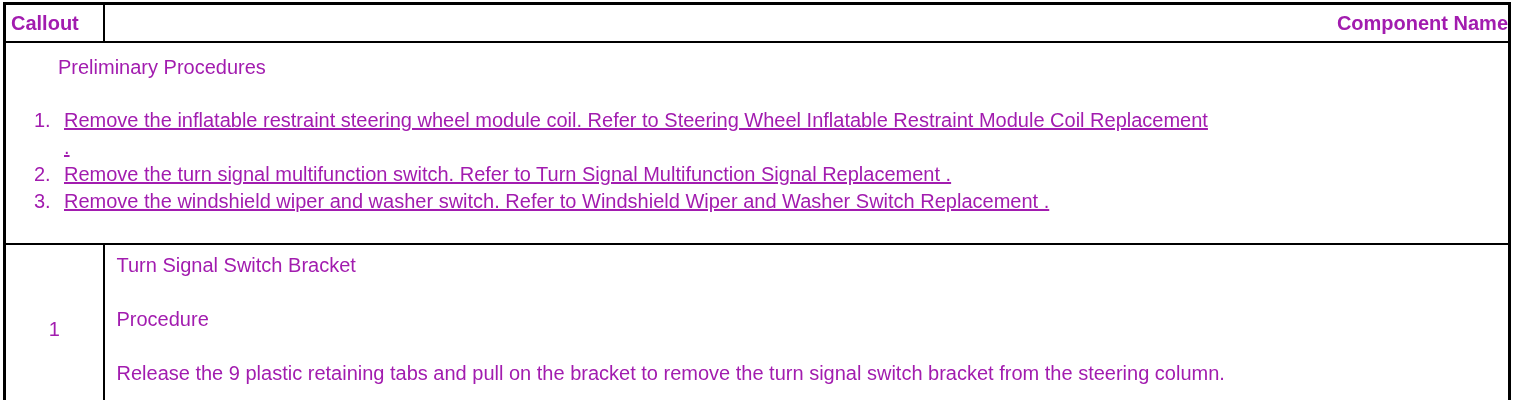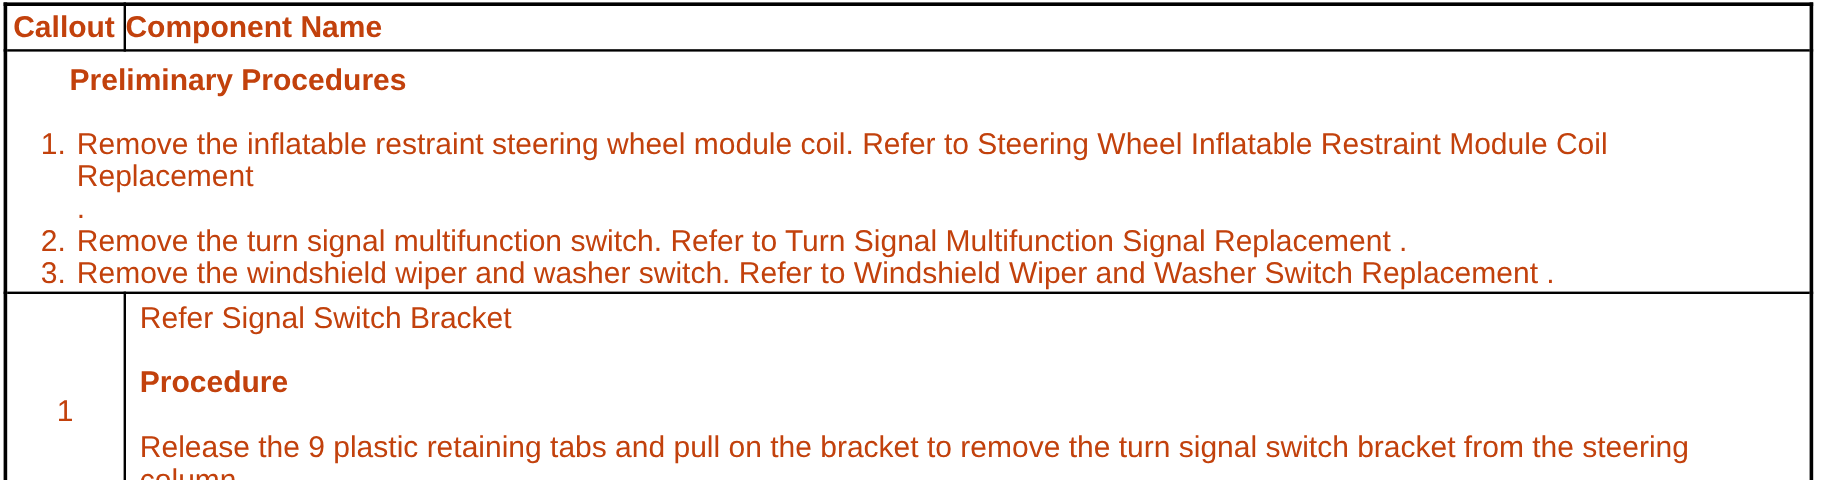--- a/index.html
+++ b/index.html
@@ -17,81 +17,82 @@
   .doc-table {
     border-collapse: collapse;
     table-layout: fixed;
     width: 1508px;
     margin: 2px 0 0 3px;
     border: 3px solid #000000;
     background: #ffffff;
   }
   .doc-table td, .doc-table th {
     border: 2px solid #000000;
-    font-size: 25px;
-    color: #c2410c;
+    font-size: 20px;
+    color: #a21caf;
   }
   .col-callout { width: 99px; }
 
   
   .header-row th {
     height: 36px;
     font-weight: bold;
     vertical-align: middle;
     padding: 0;
   }
   .callout-header {
     text-align: left;
     padding-left: 5px !important;
   }
   .name-header {
-    text-align: left;
+    text-align: right;
   }
 
   
   .prelim-cell {
     vertical-align: top;
     height: 189px;
     padding: 11px 18px 0 0;
   }
   .prelim-title {
-    font-weight: bold;
+    font-weight: normal;
     margin: 0 0 26px 52px;
     line-height: 27px;
   }
   .steps { margin: 0; }
   .step {
     display: flex;
     line-height: 27px;
   }
   .step-num {
     flex: none;
     width: 30px;
     margin-left: 28px;
   }
   .step-text {
     flex: 1;
     white-space: pre-line;
+    text-decoration: underline;
   }
 
   
   .item-row { height: 152px; }
   .callout-cell {
     text-align: center;
     vertical-align: middle;
   }
   .content-cell {
     vertical-align: top;
     padding: 7px 12px 0 12px;
   }
   .content-cell p {
     margin: 0 0 27px 0;
     line-height: 27px;
   }
-  .procedure-label { font-weight: bold; }
+  .procedure-label { font-weight: normal; }
 </style>
 </head>
 <body>
 
 <table class="doc-table">
   <colgroup>
     <col class="col-callout">
     <col>
   </colgroup>
   <tbody>
@@ -117,19 +118,19 @@
             <span class="step-num">3.</span>
             <span class="step-text">Remove the windshield wiper and washer switch. Refer to Windshield Wiper and Washer Switch Replacement .</span>
           </div>
         </div>
       </td>
     </tr>
 
     <tr class="item-row">
       <td class="callout-cell">1</td>
       <td class="content-cell">
-        <p class="component-name">Refer Signal Switch Bracket</p>
+        <p class="component-name">Turn Signal Switch Bracket</p>
         <p class="procedure-label">Procedure</p>
         <p class="procedure-text">Release the 9 plastic retaining tabs and pull on the bracket to remove the turn signal switch bracket from the steering column.</p>
       </td>
     </tr>
   </tbody>
 </table>
 
 </body></html>

